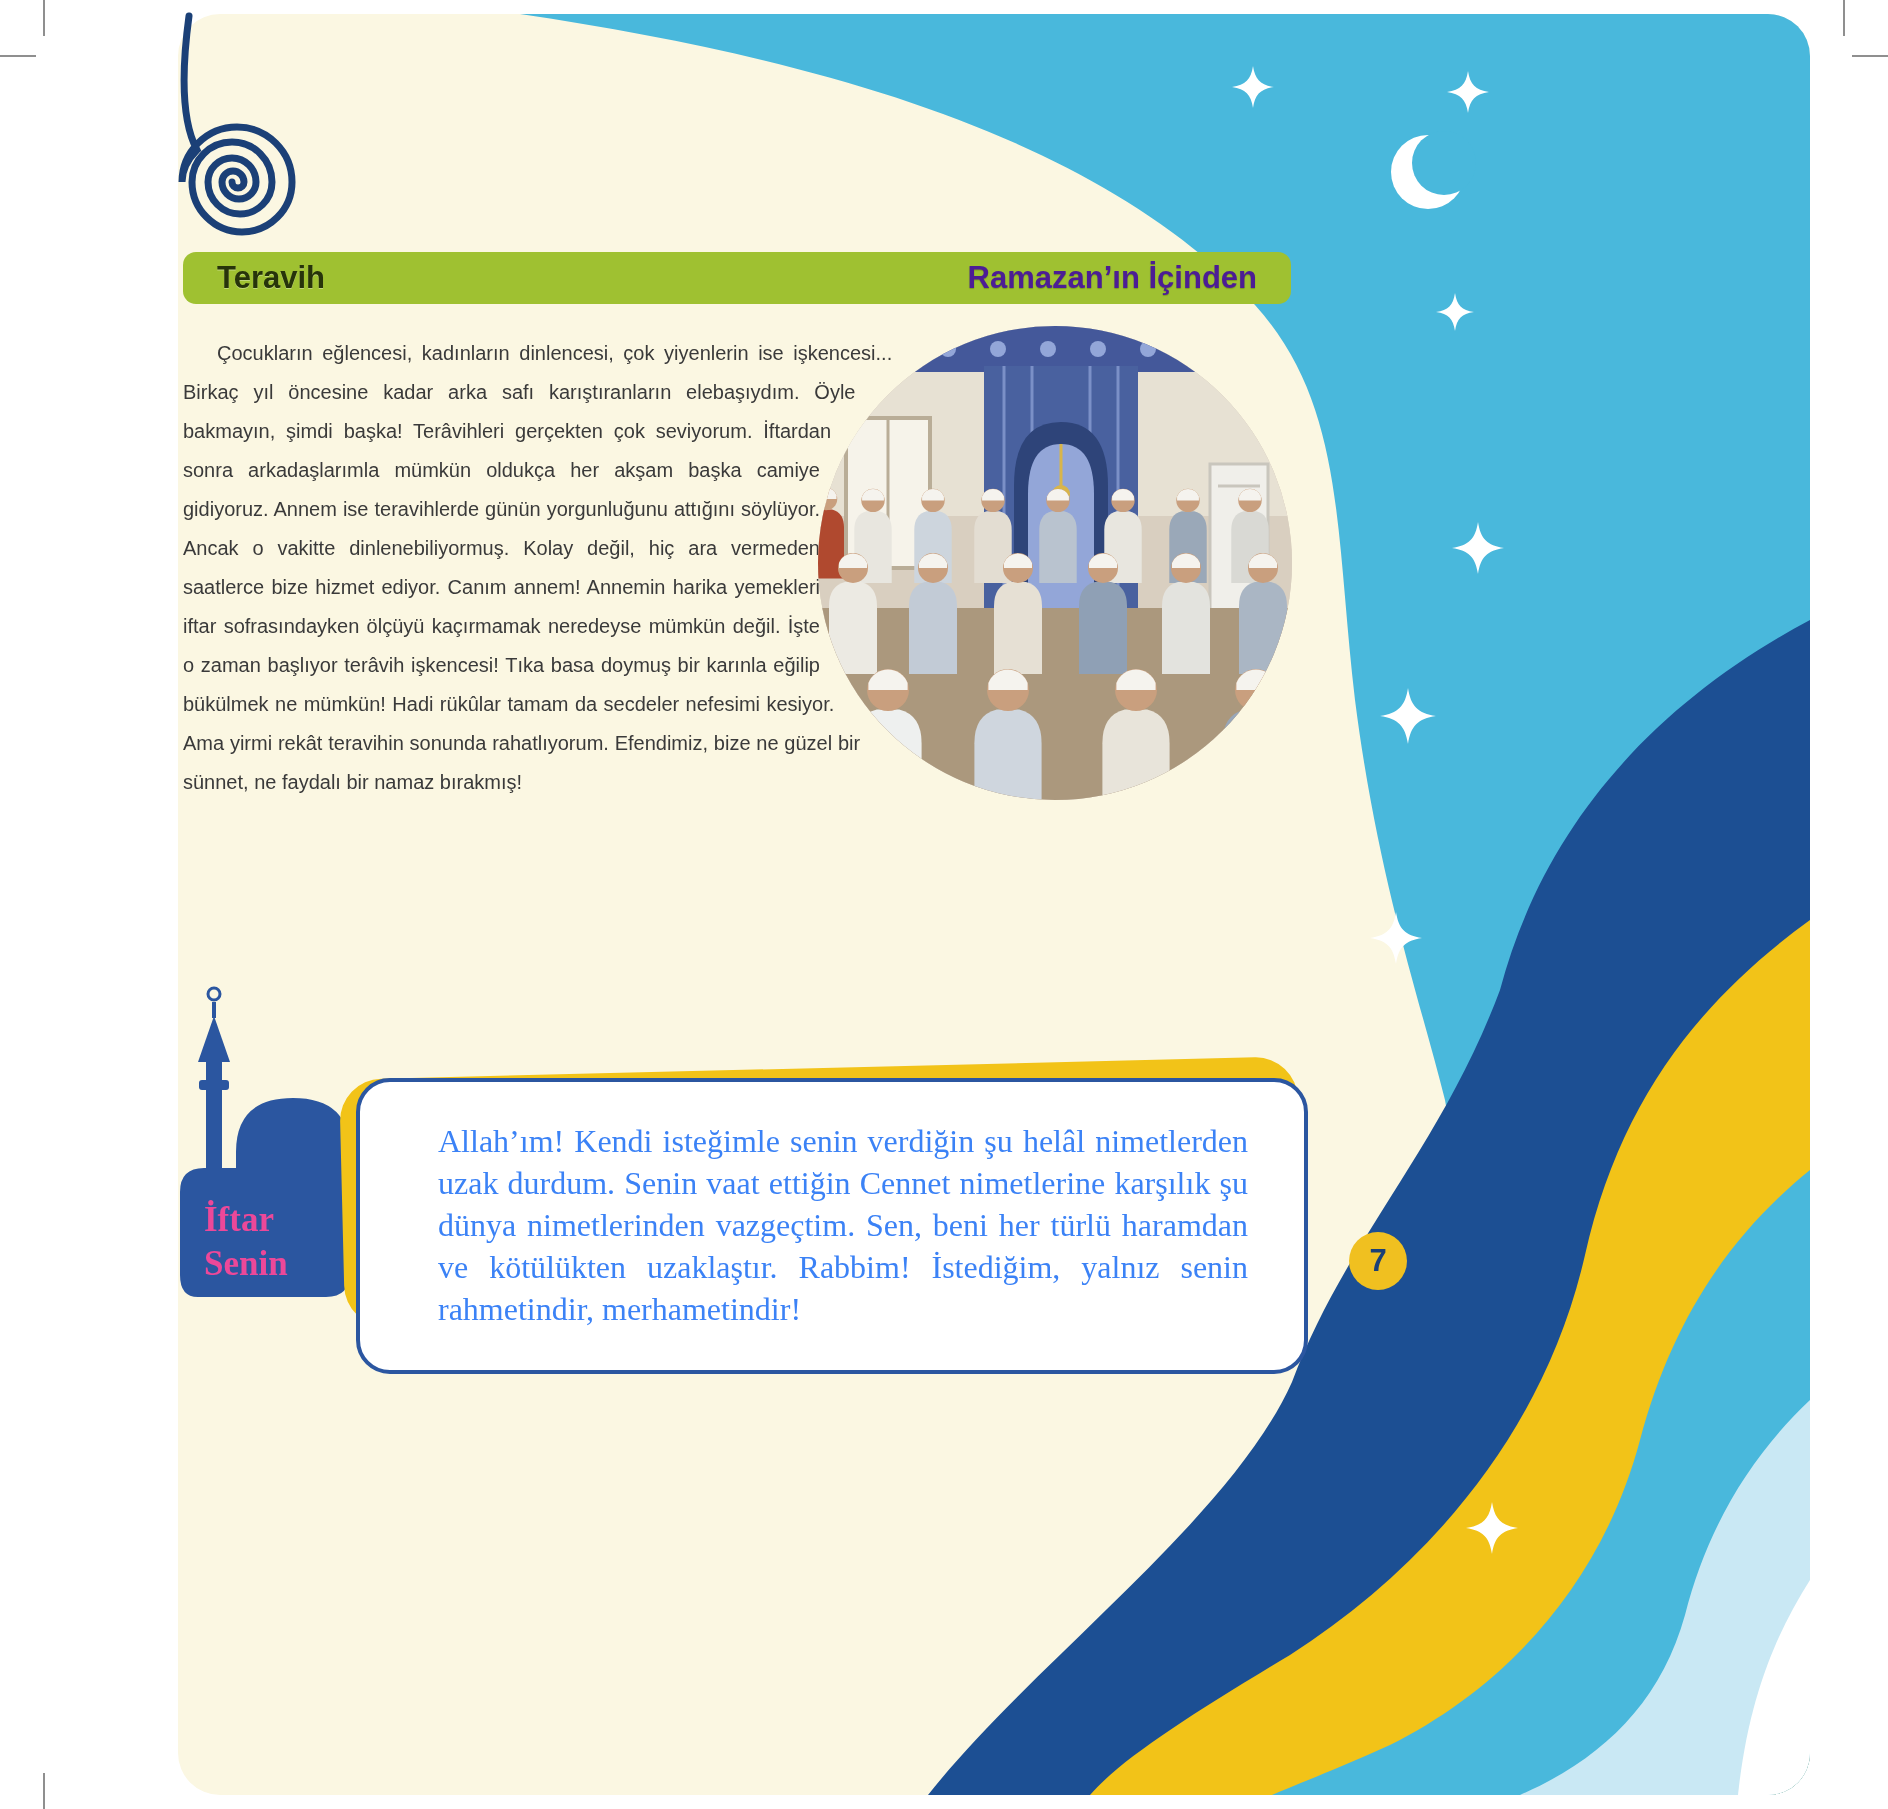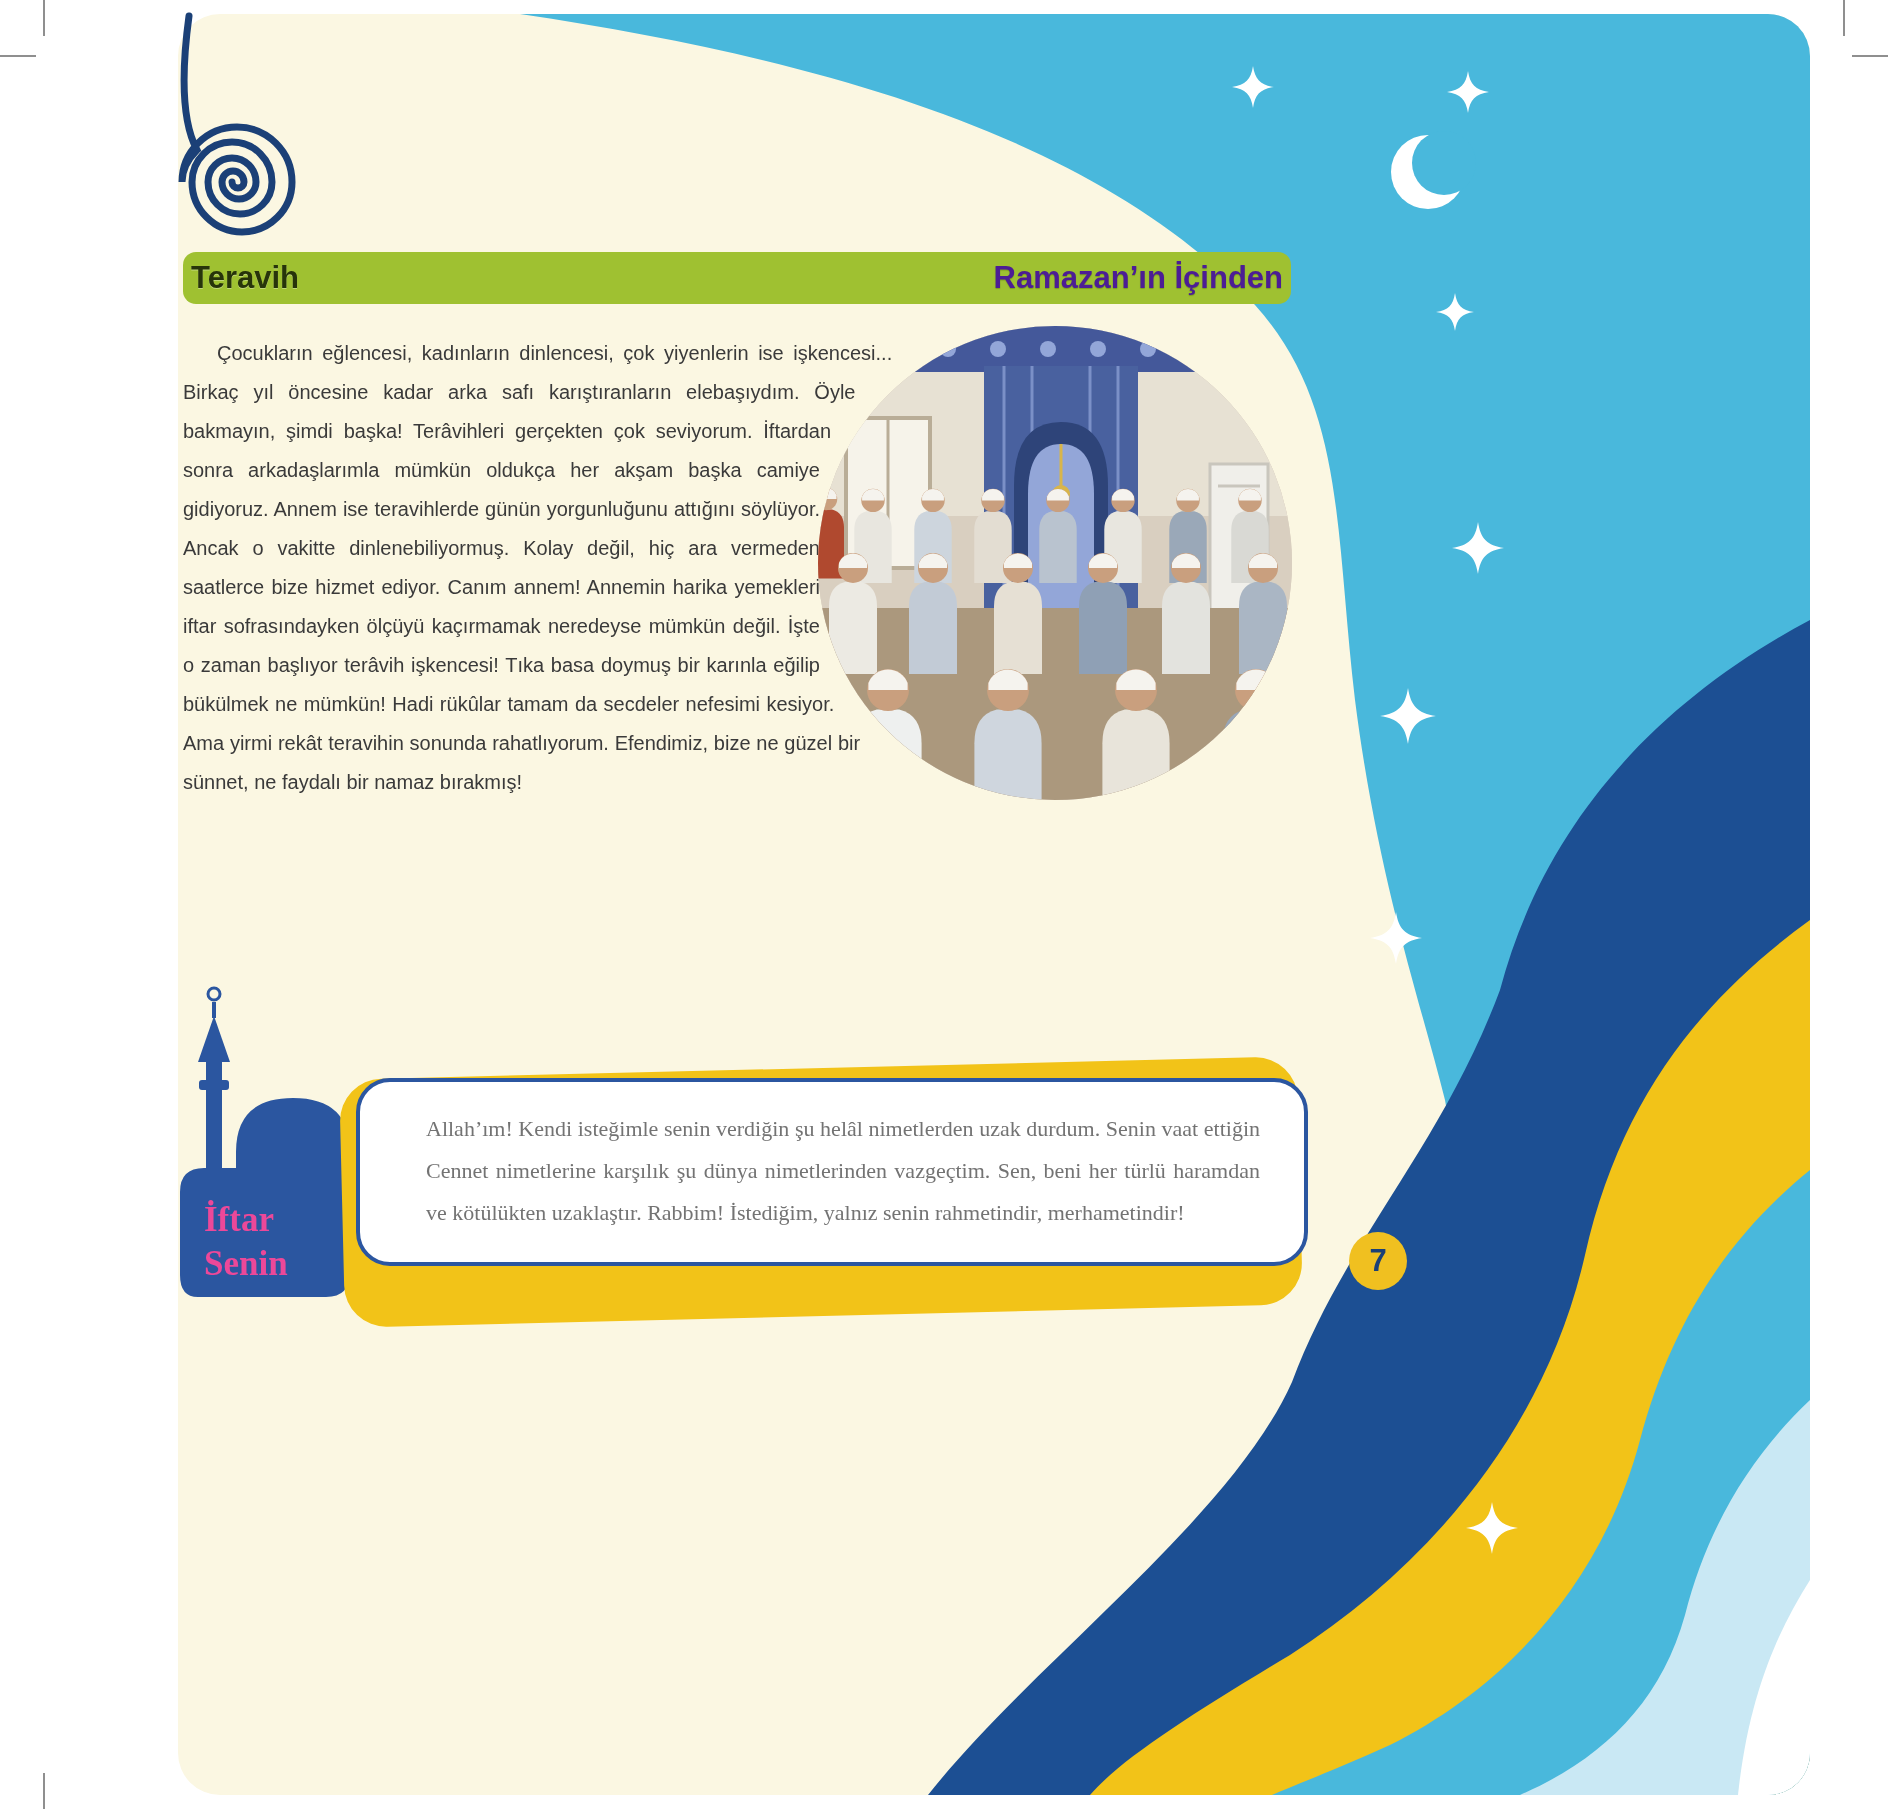--- a/index.html
+++ b/index.html
@@ -14,21 +14,21 @@
   .masthead-title{
     position:absolute;left:293px;top:180px;
     font-family:"Liberation Serif",serif;font-weight:bold;
     font-size:43px;color:#1b4077;letter-spacing:0.5px;
   }
   
   .section-bar{
     position:absolute;left:183px;top:252px;width:1108px;height:52px;
     background:#9fc131;border-radius:13px;
     display:flex;align-items:center;justify-content:space-between;
-    padding:0 8px;box-sizing:border-box;z-index:3;
+    padding:0 34px;box-sizing:border-box;z-index:3;
   }
   .section-bar .left{font-size:31px;font-weight:bold;color:#27340a;text-shadow:0 1px 0 rgba(255,255,255,0.35);}
   .section-bar .right{font-size:31px;font-weight:bold;color:#4c1d95;text-shadow:0 1px 1px rgba(60,90,0,0.35);}
   
   .article{
     position:absolute;left:183px;top:334px;width:772px;
     font-size:20px;line-height:39px;color:#3a3a3a;
     text-align:justify;z-index:2;
   }
   .article p{margin:0;text-indent:34px;}
@@ -45,21 +45,21 @@
     position:absolute;left:342px;top:1068px;width:958px;height:248px;
     background:#f2c318;border-radius:42px;transform:rotate(-1.4deg);z-index:2;
   }
   .dua-bubble{
     position:absolute;left:356px;top:1078px;width:952px;
     background:#ffffff;border:4px solid #2b56a0;border-radius:34px;
     box-sizing:border-box;padding:22px 40px 24px 62px;z-index:3;
   }
   .dua-text{
     font-family:"Liberation Serif",serif;
-    font-size:22px;line-height:42px;color:#737373;text-align:justify;margin:4px;
+    font-size:32px;line-height:42px;color:#3b82f6;text-align:justify;margin:16px;
   }
   .dua-label{
     position:absolute;left:204px;top:1198px;z-index:3;
     font-family:"Liberation Serif",serif;font-weight:bold;
     font-size:35px;line-height:44px;color:#ec4899;
   }
   
   .page-number{
     position:absolute;left:1349px;top:1232px;width:58px;height:58px;
     border-radius:50%;background:#f0c020;color:#1b4077;

